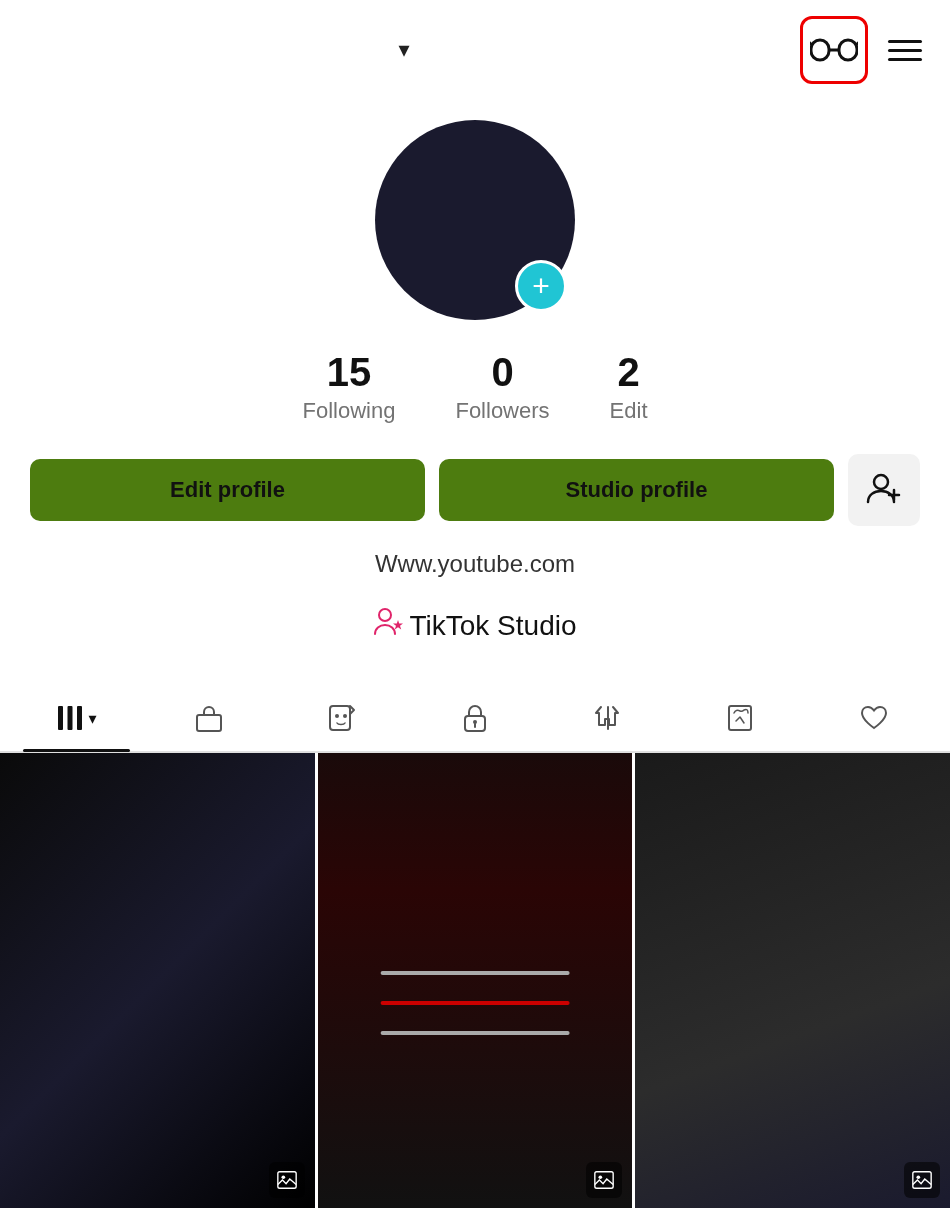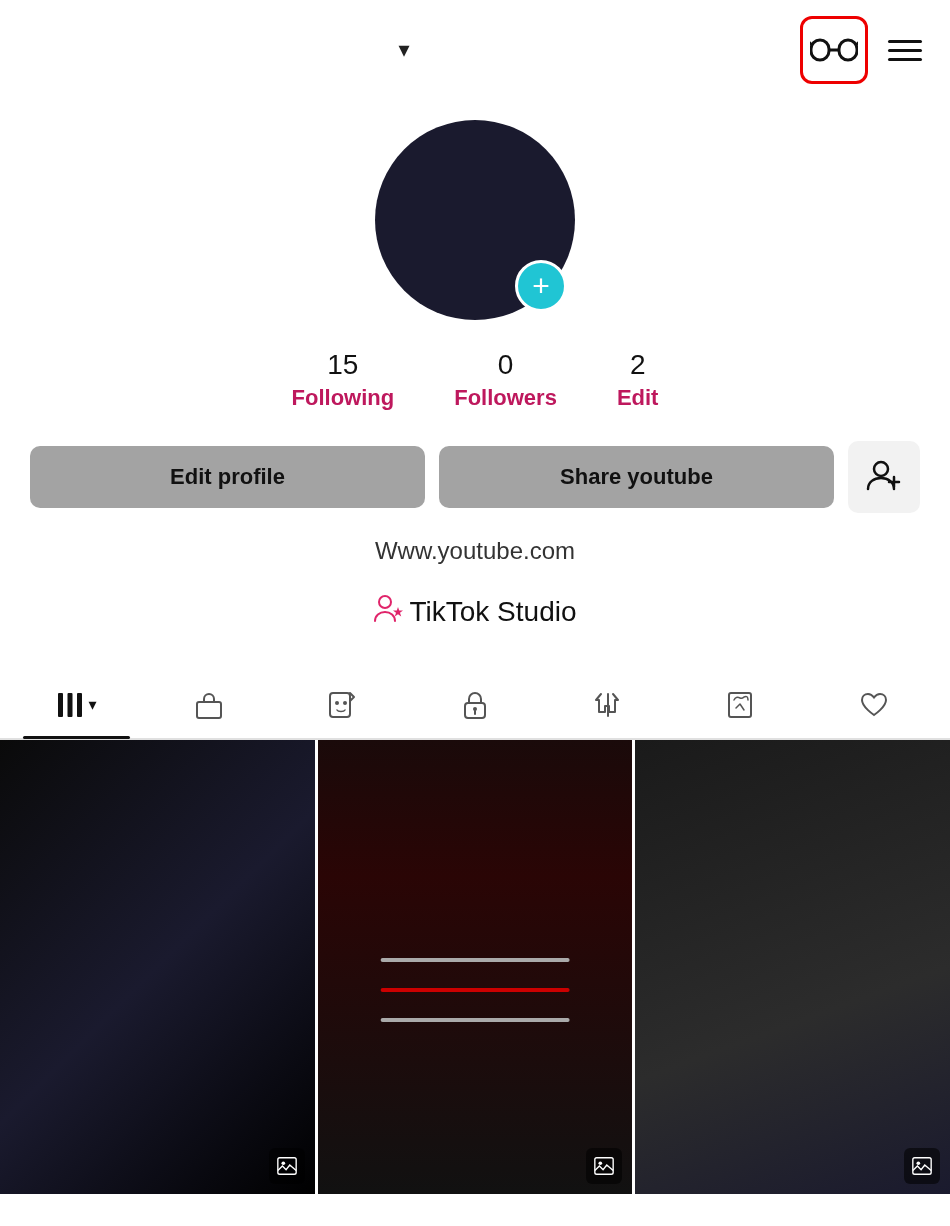--- a/index.html
+++ b/index.html
@@ -99,44 +99,44 @@
       padding: 0 40px;
     }
     .stat-item {
       display: flex;
       flex-direction: column;
       align-items: center;
       gap: 4px;
       cursor: pointer;
     }
     .stat-number {
-      font-size: 28px;
-      font-weight: 400;
+      font-size: 40px;
+      font-weight: 700;
       color: #111;
       line-height: 1.1;
     }
     .stat-label {
       font-size: 22px;
-      color: #be185d;
-      font-weight: 700;
+      color: #737373;
+      font-weight: 400;
     }
 
     
     .action-row {
       display: flex;
       align-items: center;
       gap: 14px;
       margin-bottom: 24px;
       padding: 0 30px;
       width: 100%;
     }
     .action-btn {
       flex: 1;
       padding: 18px 10px;
-      background: #a3a3a3;
+      background: #4d7c0f;
       border: none;
       border-radius: 10px;
       font-size: 22px;
       font-weight: 700;
       color: #111;
       cursor: pointer;
       text-align: center;
     }
     .action-btn-icon {
       width: 72px;
@@ -320,21 +320,21 @@
       <span class="stat-label">Followers</span>
     </div>
     <div class="stat-item">
       <span class="stat-number">2</span>
       <span class="stat-label">Edit</span>
     </div>
   </div>
 
   <div class="action-row">
     <button class="action-btn">Edit profile</button>
-    <button class="action-btn">Share youtube</button>
+    <button class="action-btn">Studio profile</button>
     <div class="action-btn-icon">
       <svg width="36" height="36" viewBox="0 0 36 36" fill="none" xmlns="http://www.w3.org/2000/svg">
         <circle cx="15" cy="10" r="7" stroke="#111" stroke-width="2.5" fill="none"></circle>
         <path d="M2 30c0-7 6-11 13-11s13 4 13 11" stroke="#111" stroke-width="2.5" fill="none" stroke-linecap="round"></path>
         <line x1="28" y1="18" x2="28" y2="28" stroke="#111" stroke-width="2.5" stroke-linecap="round"></line>
         <line x1="23" y1="23" x2="33" y2="23" stroke="#111" stroke-width="2.5" stroke-linecap="round"></line>
       </svg>
     </div>
   </div>
 

